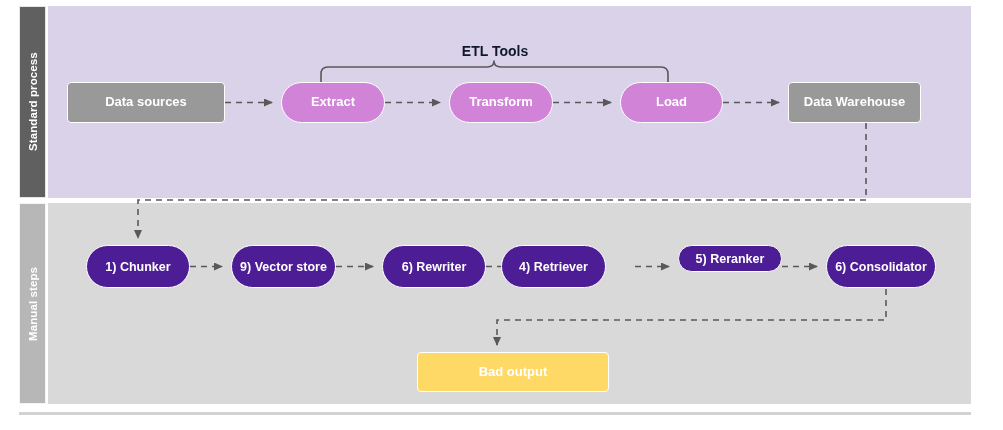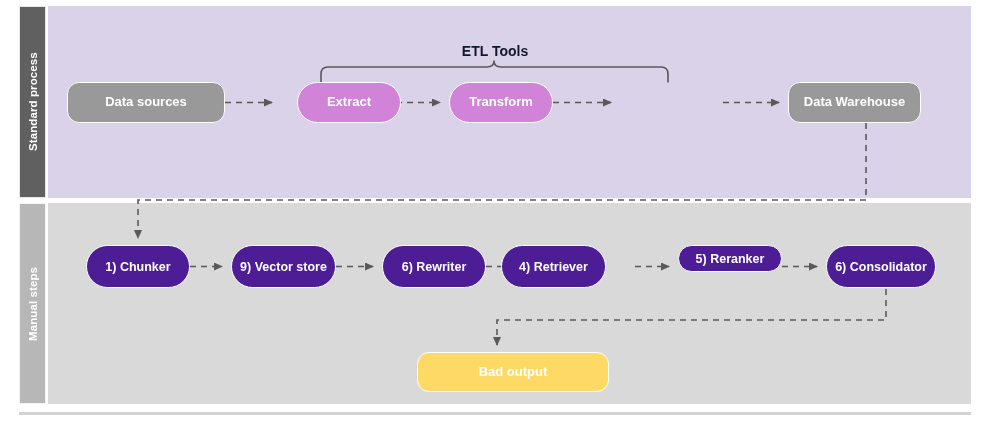--- a/index.html
+++ b/index.html
@@ -73,31 +73,31 @@
     display: flex;
     align-items: center;
     justify-content: center;
     text-align: center;
     color: #ffffff;
     font-weight: bold;
     line-height: 1.12;
     border: 1px solid #ffffff;
     z-index: 5;
   }
-  .node.rect { border-radius: 12px; }
+  .node.rect { border-radius: 4px; }
   .node.pill { border-radius: 999px; }
 
   .n-gray   { background: #999999; }
   .n-purple { background: #d183d8; }
   .n-steel  { background: #4c1d95; }
   .n-yellow { background: #ffd966; }
 
   
   #node-data-sources { left: 67px;  top: 82px;  width: 158px; height: 41px; font-size: 13px; }
-  #node-extract      { left: 297px; top: 82px;  width: 104px; height: 41px; font-size: 13px; }
+  #node-extract      { left: 281px; top: 82px;  width: 104px; height: 41px; font-size: 13px; }
   #node-transform    { left: 449px; top: 82px;  width: 104px; height: 41px; font-size: 13px; }
   #node-load         { left: 620px; top: 82px;  width: 103px; height: 41px; font-size: 13px; }
   #node-warehouse    { left: 788px; top: 82px;  width: 133px; height: 41px; font-size: 13px; }
 
   
   #node-chunker      { left: 86px;  top: 245px; width: 104px; height: 43px; font-size: 12.5px; }
   #node-vectorstore  { left: 231px; top: 245px; width: 105px; height: 43px; font-size: 12.5px; }
   #node-rewriter     { left: 382px; top: 245px; width: 104px; height: 43px; font-size: 12.5px; }
   #node-retriever    { left: 501px; top: 245px; width: 105px; height: 43px; font-size: 12.5px; }
   #node-reranker     { left: 678px; top: 245px; width: 104px; height: 27px; font-size: 12.5px; }
@@ -167,20 +167,21 @@
   </svg>
 
   <div id="etl-tools-label">ETL Tools</div>
 
   <div class="node rect n-gray" id="node-data-sources">Data sources</div>
 
   <div class="node pill n-purple" id="node-extract">Extract</div>
 
   <div class="node pill n-purple" id="node-transform">Transform</div>
 
+  <div class="node pill n-purple" id="node-load">Load</div>
 
   <div class="node rect n-gray" id="node-warehouse">Data Warehouse</div>
 
   <div class="node pill n-steel" id="node-chunker">1) Chunker</div>
 
   <div class="node pill n-steel" id="node-vectorstore">9) Vector store</div>
 
   <div class="node pill n-steel" id="node-rewriter">6) Rewriter</div>
 
   <div class="node pill n-steel" id="node-retriever">4) Retriever</div>

